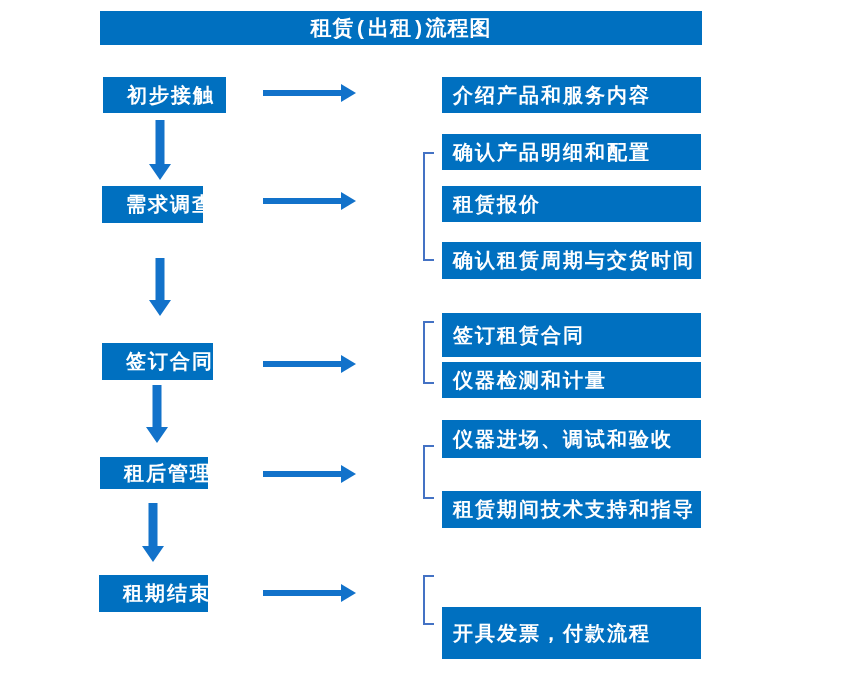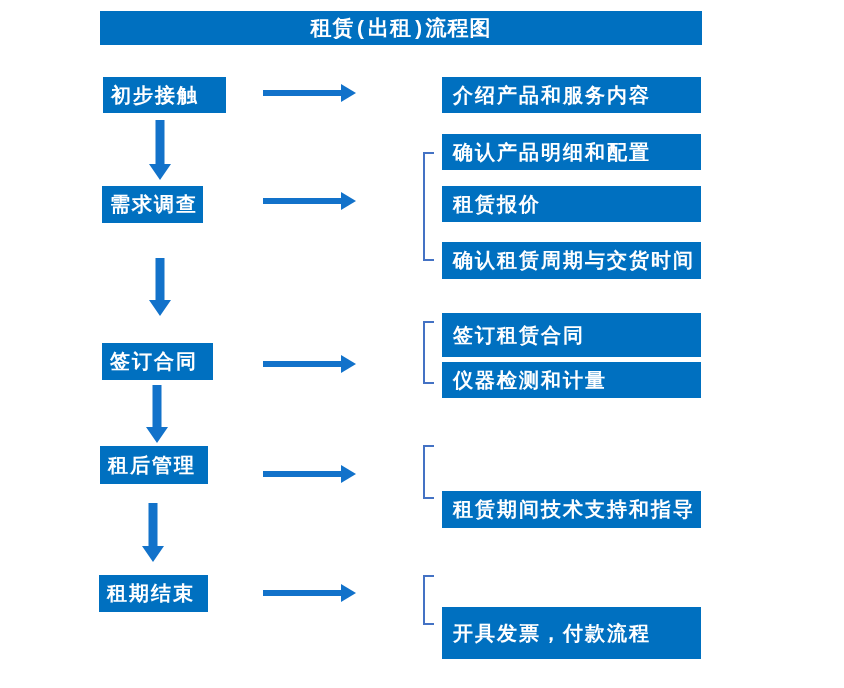--- a/index.html
+++ b/index.html
@@ -23,21 +23,21 @@
     display:flex;align-items:center;justify-content:center;
     font-size:21px;font-weight:bold;letter-spacing:1px;
   }
   .box{
     position:absolute;
     background:var(--box-blue);color:var(--text-white);
     display:flex;align-items:center;
     font-weight:bold;font-size:20px;letter-spacing:2px;
     box-sizing:border-box;white-space:nowrap;
   }
-  .stage{padding-left:8px;}
+  .stage{padding-left:24px;}
   .detail{left:442px;width:259px;padding-left:11px;}
   
   .arrow-right{position:absolute;left:263px;width:93px;height:18px;}
   .arrow-right .hshaft{
     position:absolute;left:0;top:50%;transform:translateY(-50%);
     width:79px;height:6px;background:var(--arrow-blue);
   }
   .arrow-right .hhead{
     position:absolute;right:0;top:50%;transform:translateY(-50%);
     width:0;height:0;
@@ -68,21 +68,21 @@
 </head>
 <body>
 
 <div class="canvas">
 
   <div class="title-bar">租赁(出租)流程图</div>
 
   <div class="box stage" style="left:103px;top:77px;width:123px;height:36px">初步接触</div>
   <div class="box stage" style="left:102px;top:186px;width:101px;height:37px">需求调查</div>
   <div class="box stage" style="left:102px;top:343px;width:111px;height:37px">签订合同</div>
-  <div class="box stage" style="left:100px;top:446px;width:108px;height:38px">租后管理</div>
+  <div class="box stage" style="left:100px;top:457px;width:108px;height:32px">租后管理</div>
   <div class="box stage" style="left:99px;top:575px;width:109px;height:37px">租期结束</div>
 
   <div class="arrow-down" style="left:149px;top:120px;height:60px">
     <div class="vshaft"></div>
     <div class="vhead"></div>
   </div>
   <div class="arrow-down" style="left:149px;top:258px;height:58px">
     <div class="vshaft"></div>
     <div class="vhead"></div>
   </div>
@@ -120,16 +120,17 @@
   <div class="bracket" style="top:321px;height:63px"></div>
   <div class="bracket" style="top:445px;height:54px"></div>
   <div class="bracket" style="top:575px;height:50px"></div>
 
   <div class="box detail" style="top:77px;height:36px">介绍产品和服务内容</div>
   <div class="box detail" style="top:134px;height:36px">确认产品明细和配置</div>
   <div class="box detail" style="top:242px;height:37px">确认租赁周期与交货时间</div>
   <div class="box detail" style="top:186px;height:36px">租赁报价</div>
   <div class="box detail" style="top:313px;height:44px">签订租赁合同</div>
   <div class="box detail" style="top:362px;height:36px">仪器检测和计量</div>
+  <div class="box detail" style="top:420px;height:38px">仪器进场、调试和验收</div>
   <div class="box detail" style="top:491px;height:37px">租赁期间技术支持和指导</div>
   <div class="box detail" style="top:607px;height:52px">开具发票，付款流程</div>
 
 </div>
 
 </body></html>

